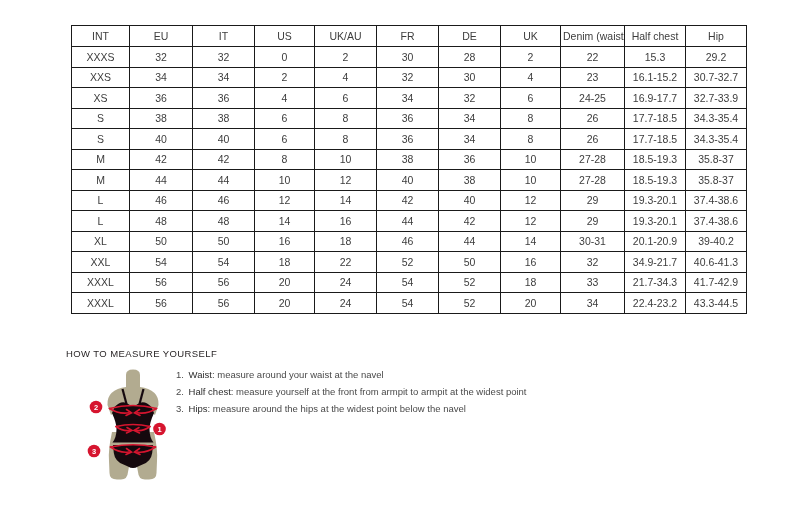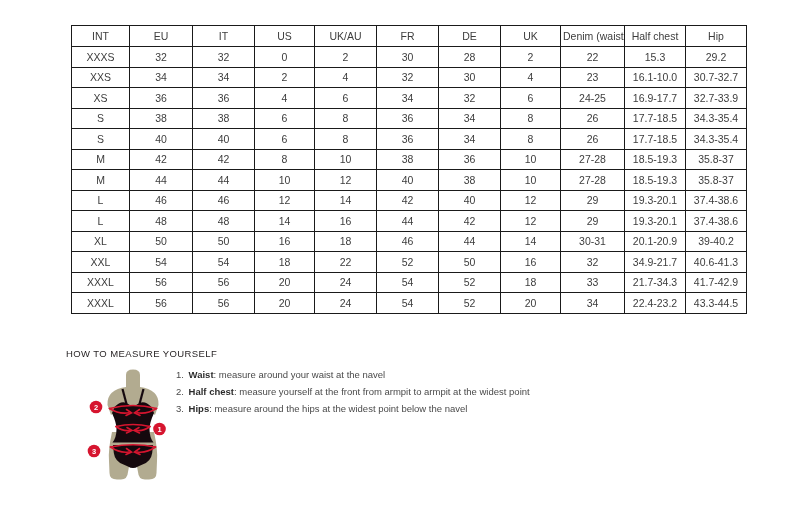--- a/index.html
+++ b/index.html
@@ -51,21 +51,21 @@
   .instructions {
     position: absolute;
     left: 176px; top: 369px;
     list-style: none;
     font-size: 9.5px;
     line-height: 11px;
     color: #4a4a4a;
   }
   .instructions li { margin-bottom: 6px; white-space: nowrap; }
   .instructions .num { margin-right: 2px; }
-  .instructions b { color: #2d2d2d; font-weight: 700; }
+  .instructions b { color: #2d2d2d; font-weight: 400; }
 </style>
 </head>
 <body>
 
 <table class="size-table">
   <colgroup>
     <col style="width:58px">
       <col style="width:63px">
       <col style="width:62px">
     <col style="width:60px">
@@ -109,21 +109,21 @@
       <tr>
         <td>XXS</td>
         <td>34</td>
         <td>34</td>
         <td>2</td>
         <td>4</td>
         <td>32</td>
         <td>30</td>
         <td>4</td>
         <td>23</td>
-        <td>16.1-10.0</td>
+        <td>16.1-15.2</td>
         <td>30.7-32.7</td>
       </tr>
       <tr>
         <td>XS</td>
         <td>36</td>
         <td>36</td>
         <td>4</td>
         <td>6</td>
         <td>34</td>
         <td>32</td>

